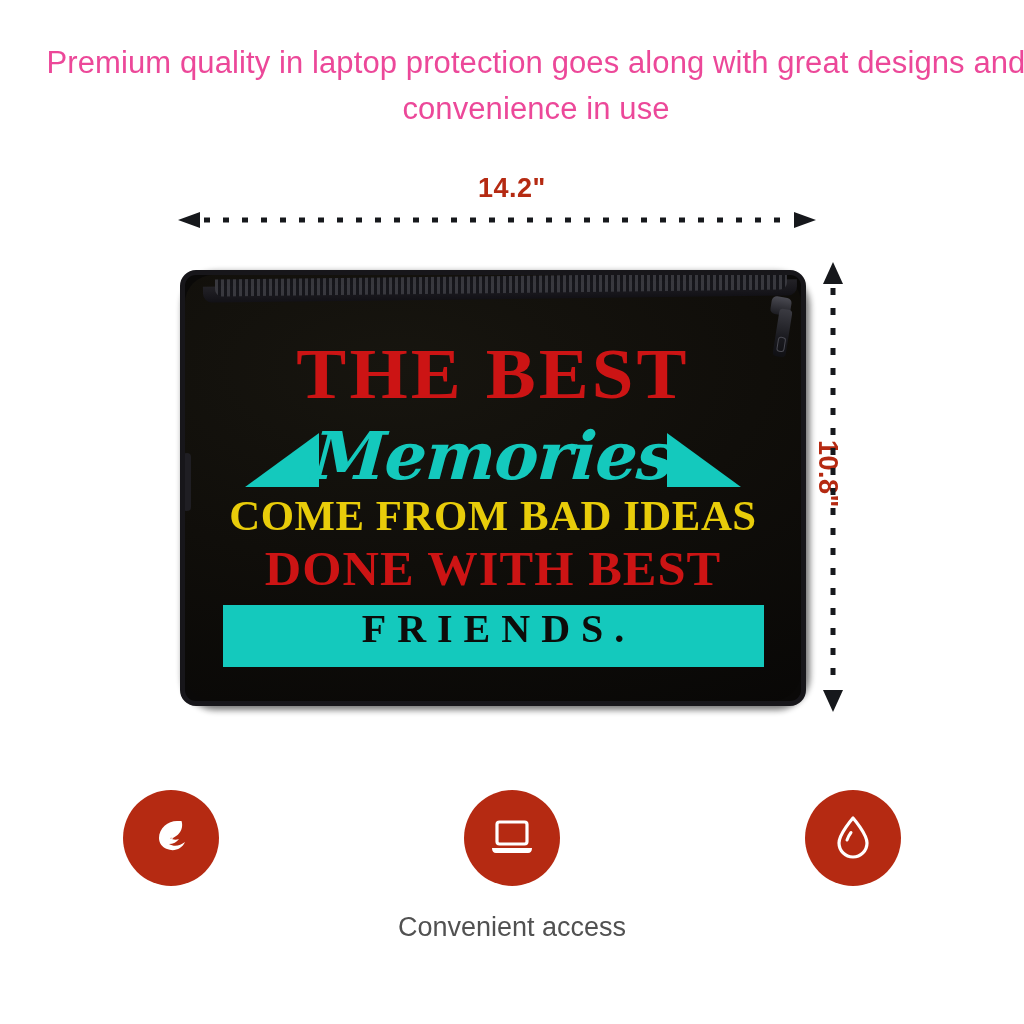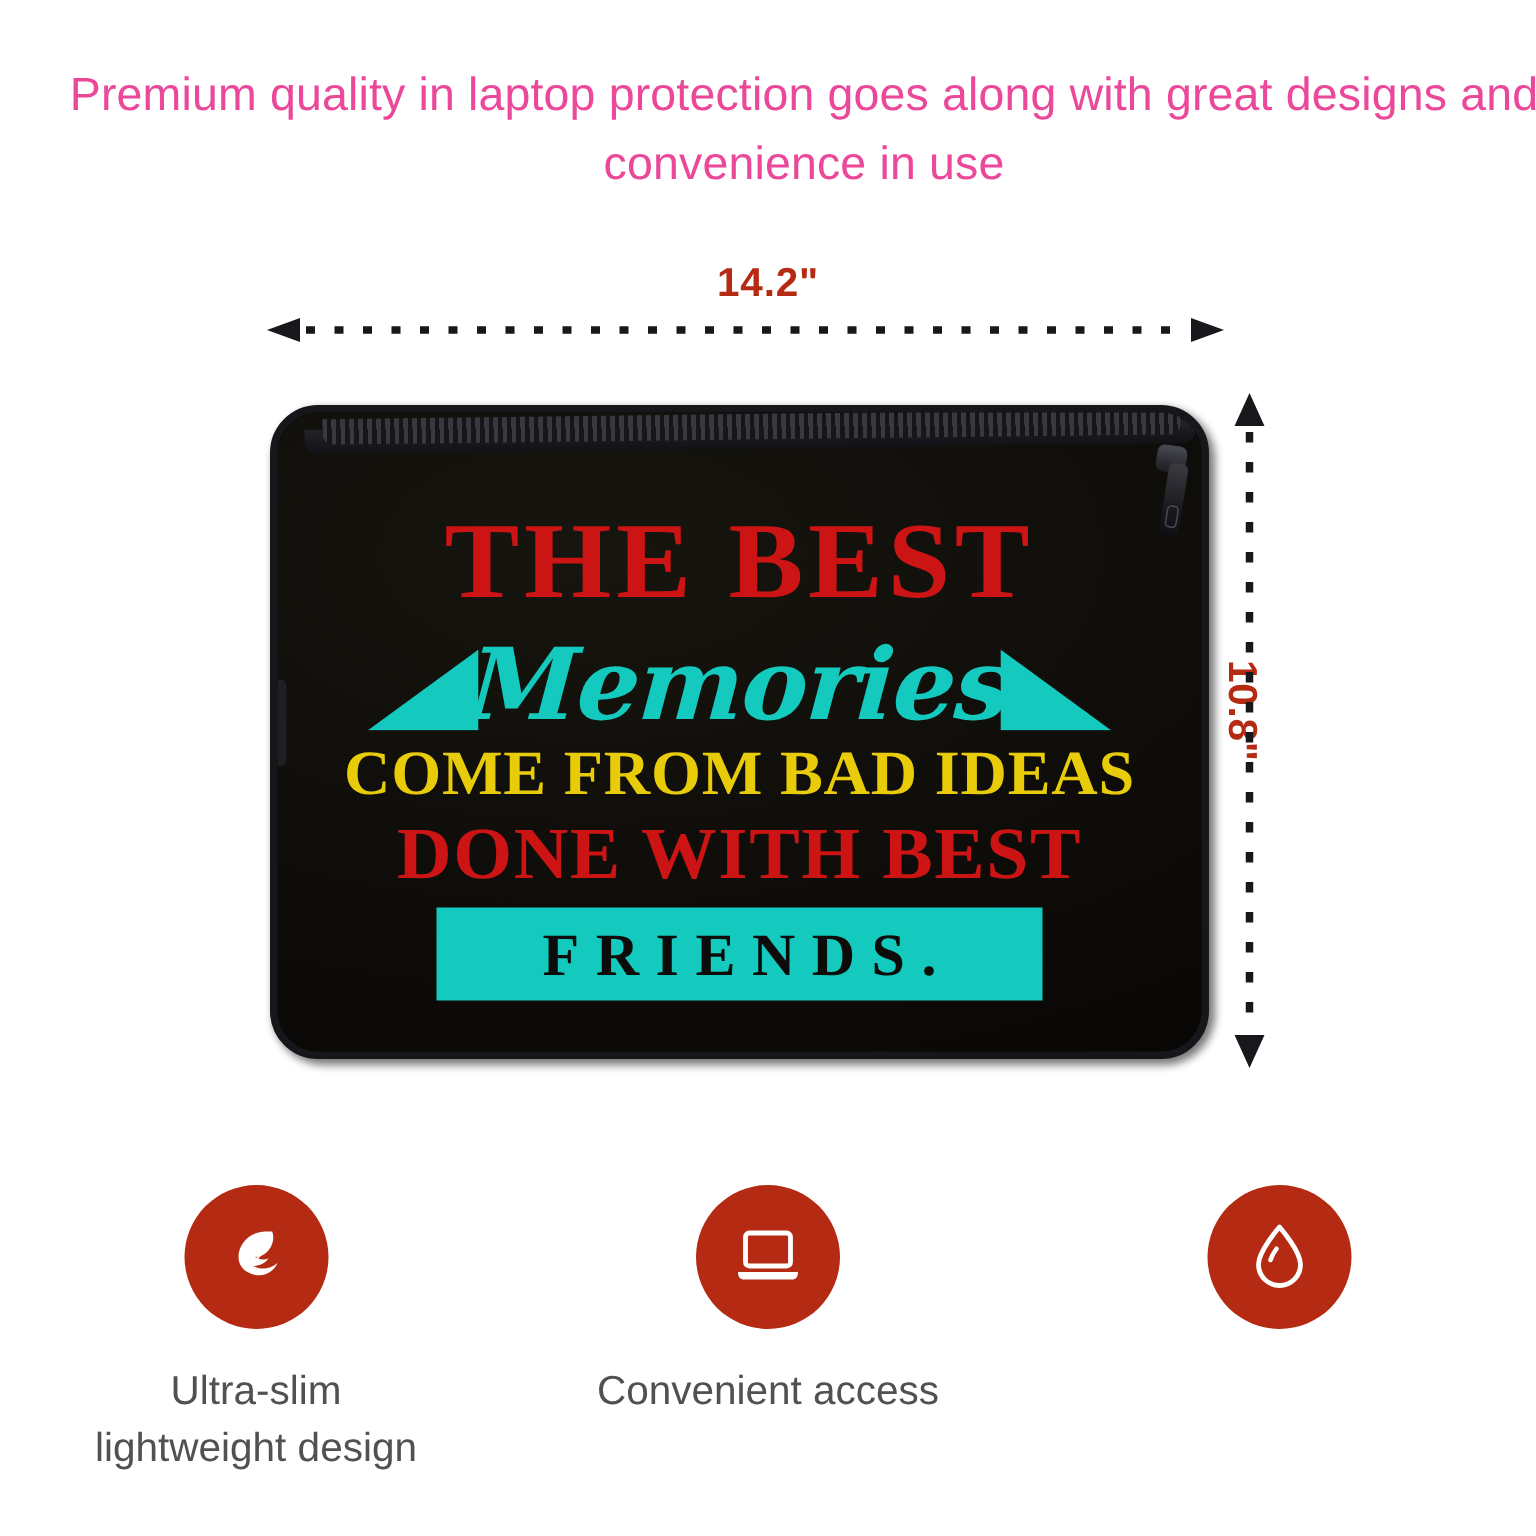--- a/index.html
+++ b/index.html
@@ -88,21 +88,21 @@
     background: #0b0b0b;
     filter: blur(3px);
     opacity: 0.55;
   }
   .sleeve-body {
     position: absolute;
     left: 4px;
     top: 8px;
     width: 626px;
     height: 436px;
-    border-radius: 32px;
+    border-radius: 16px;
     background: #0a0908;
     border: 5px solid #17161a;
     box-sizing: border-box;
     overflow: hidden;
   }
   .sleeve-face {
     position: absolute;
     inset: 0;
     border-radius: 28px;
     background:
@@ -240,25 +240,24 @@
     font-weight: 700;
     font-size: 49px;
     line-height: 53px;
     color: #cc1414;
     letter-spacing: 1px;
     transform: scaleX(1.03);
     margin-top: 3px;
   }
   .friends-banner {
     margin: 10px auto 0;
-    width: 404px;
+    width: 541px;
     height: 62px;
     background: #14c9bd;
     display: flex;
-    align-items: center;
     justify-content: center;
   }
   .friends-text {
     font-family: "Liberation Serif", serif;
     font-weight: 700;
     font-size: 40px;
     color: #0d0c0a;
     letter-spacing: 11px;
     text-indent: 11px;
   }
@@ -339,24 +338,20 @@
 
 <div class="features">
 
   <div class="feature">
     <div class="f-circle">
       <svg width="48" height="48" viewBox="0 0 48 48">
         <path d="M30 7c-9 0-18 7-18 17 0 5 3 9 8 11 7 3 15 0 18-7-5 4-11 5-16 2 4 0 8-2 10-5-3 1-6 1-9-1 6 0 11-5 12-11 .3-2 .2-4-.5-6-1.3 0-2.8 0-4.5 0z" fill="#ffffff"></path>
         <path d="M16 32c6-3 11-9 14-16" stroke="#ffffff" stroke-width="1.4" fill="none" opacity="0.85"></path>
       </svg>
     </div>
-    <div class="f-label">
-      <div>Ultra-slim</div>
-      <div>lightweight design</div>
-    </div>
   </div>
 
   <div class="feature">
     <div class="f-circle">
       <svg width="50" height="44" viewBox="0 0 50 44">
         <rect x="10" y="6" width="30" height="22" rx="2.5" fill="none" stroke="#ffffff" stroke-width="3.2"></rect>
         <path d="M5 32h40c0 3.5-1.5 5-4 5H9c-2.5 0-4-1.5-4-5z" fill="#ffffff"></path>
       </svg>
     </div>
     <div class="f-label">

